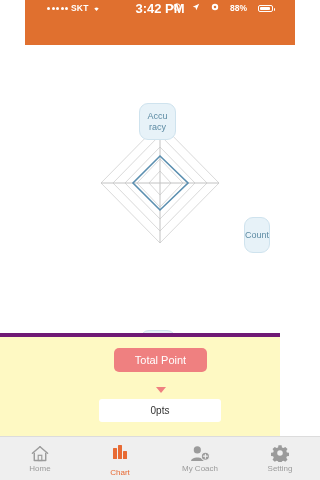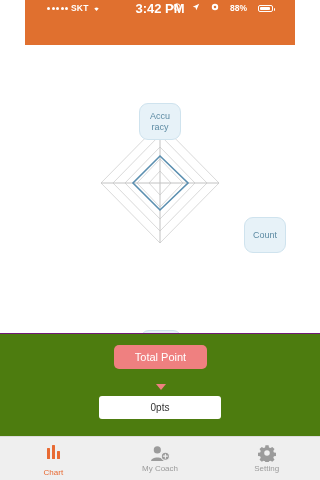--- a/index.html
+++ b/index.html
@@ -55,32 +55,32 @@
   .axis-label {
     position:absolute;
     background:#e7f2f8;
     border:1px solid #cfe3ee;
     border-radius:9px;
     color:#5d8ba3;
     font-size:9px;
     line-height:11px;
     text-align:center;
     display:flex; align-items:center; justify-content:center;
-    padding:2px 20px;
+    padding:2px 12px;
   }
   .lbl-accuracy { left:139px; top:58px;  width:37px; height:37px; }
   .lbl-heart    { left:38px;  top:169px; width:38px; height:38px; }
   .lbl-count    { left:244px; top:172px; width:19px; height:36px; }
   .lbl-kcal     { left:140px; top:285px; width:36px; height:36px; }
 
   
   .points-panel {
-    position:absolute; left:0; top:333px; width:320px; height:103px;
-    background:#4d7c0f;
-    border-top:1px solid #701a75;
+    position:absolute; left:0; top:333px; width:280px; height:103px;
+    background:#fef9c3;
+    border-top:4px solid #701a75;
   }
   .total-point-btn {
     position:absolute; left:114px; top:11px; width:93px; height:24px;
     background:#ef8080; border:none; border-radius:5px;
     color:#ffffff; font-size:11px; font-family:"Liberation Sans", sans-serif;
     display:flex; align-items:center; justify-content:center;
     cursor:pointer;
   }
   .caret {
     position:absolute; left:156px; top:50px;
@@ -196,20 +196,31 @@
   </div>
 
   <div class="points-panel">
     <button class="total-point-btn">Total Point</button>
     <div class="caret"></div>
     <div class="points-value-box">0pts</div>
   </div>
 
   <div class="tabbar">
 
+    <div class="tab">
+      <span class="tab-icon">
+        <svg width="18" height="17" viewBox="0 0 20 19">
+          <path d="M10 2 L18.5 9.3" stroke="#9b9b9b" stroke-width="1.6" fill="none" stroke-linecap="round"></path>
+          <path d="M10 2 L1.5 9.3" stroke="#9b9b9b" stroke-width="1.6" fill="none" stroke-linecap="round"></path>
+          <path d="M3.6 8.6 V17.4 H16.4 V8.6" stroke="#9b9b9b" stroke-width="1.6" fill="none" stroke-linejoin="round"></path>
+          <rect x="8" y="11.5" width="4" height="5.9" stroke="#9b9b9b" stroke-width="1.3" fill="none"></rect>
+        </svg>
+      </span>
+      <span class="tab-label">Home</span>
+    </div>
 
     <div class="tab active">
       <span class="tab-icon">
         <span class="bars">
           <span style="height:11px"></span>
           <span style="height:14px"></span>
           <span style="height:8px"></span>
         </span>
       </span>
       <span class="tab-label">Chart</span>

